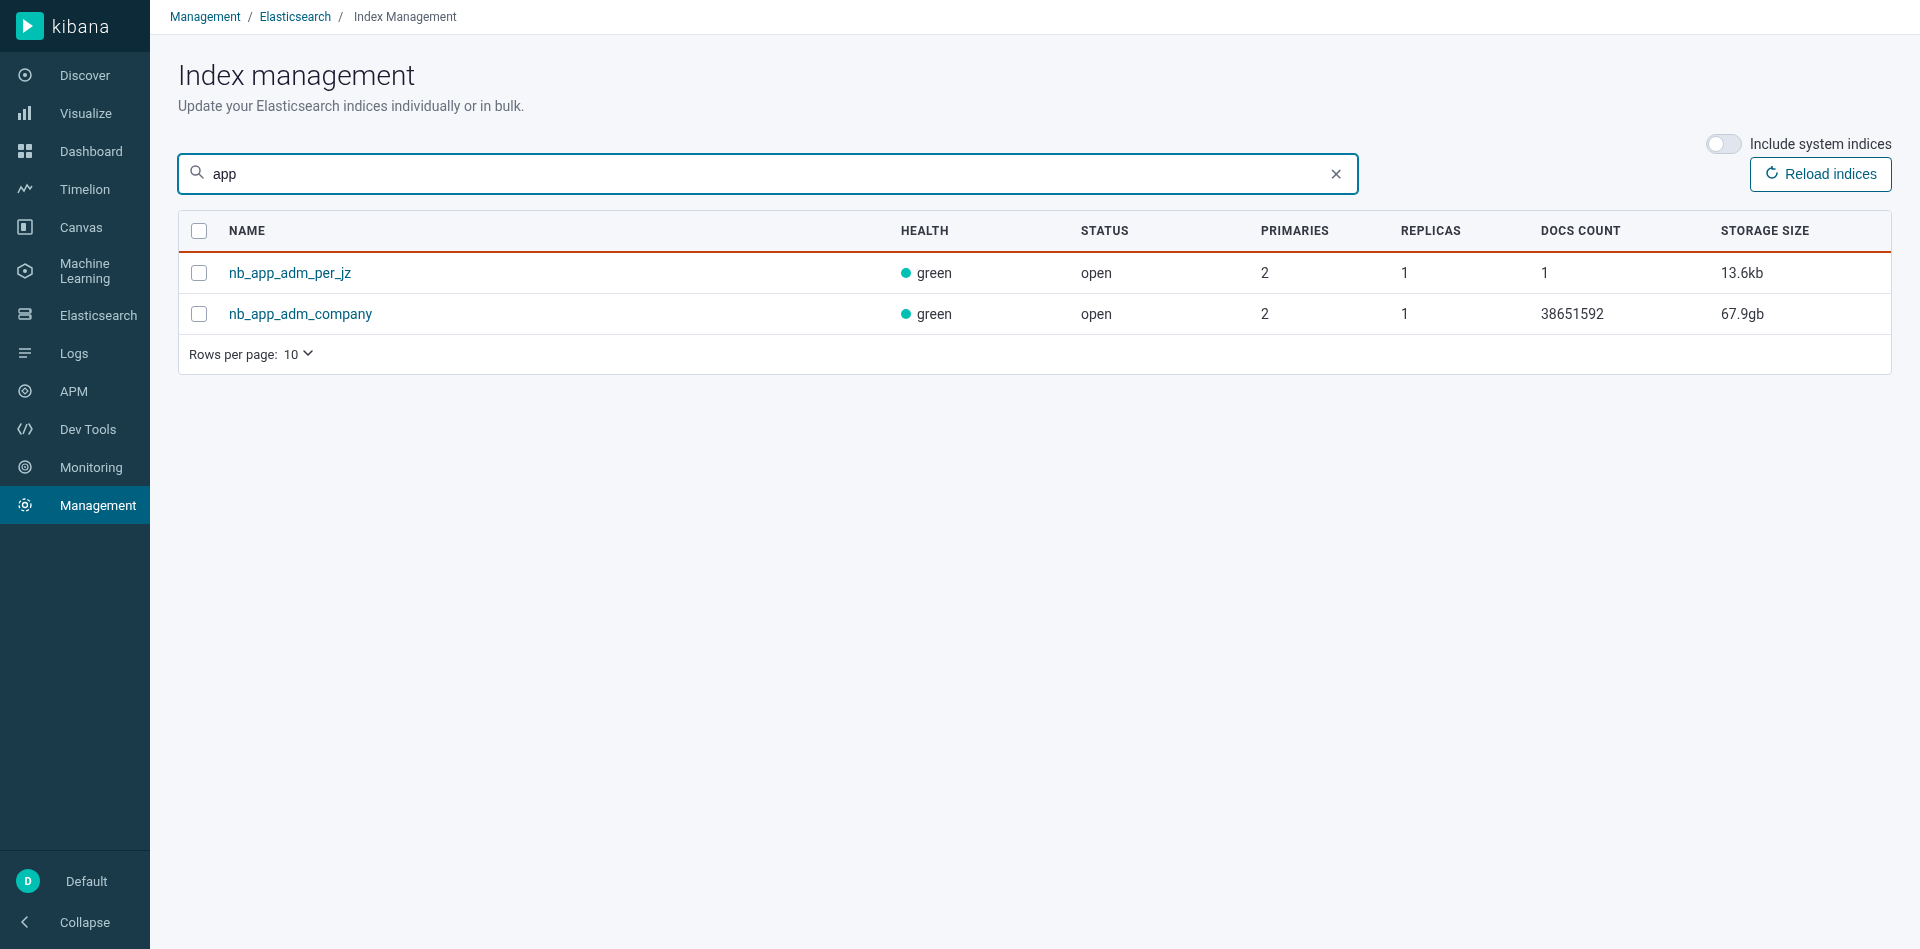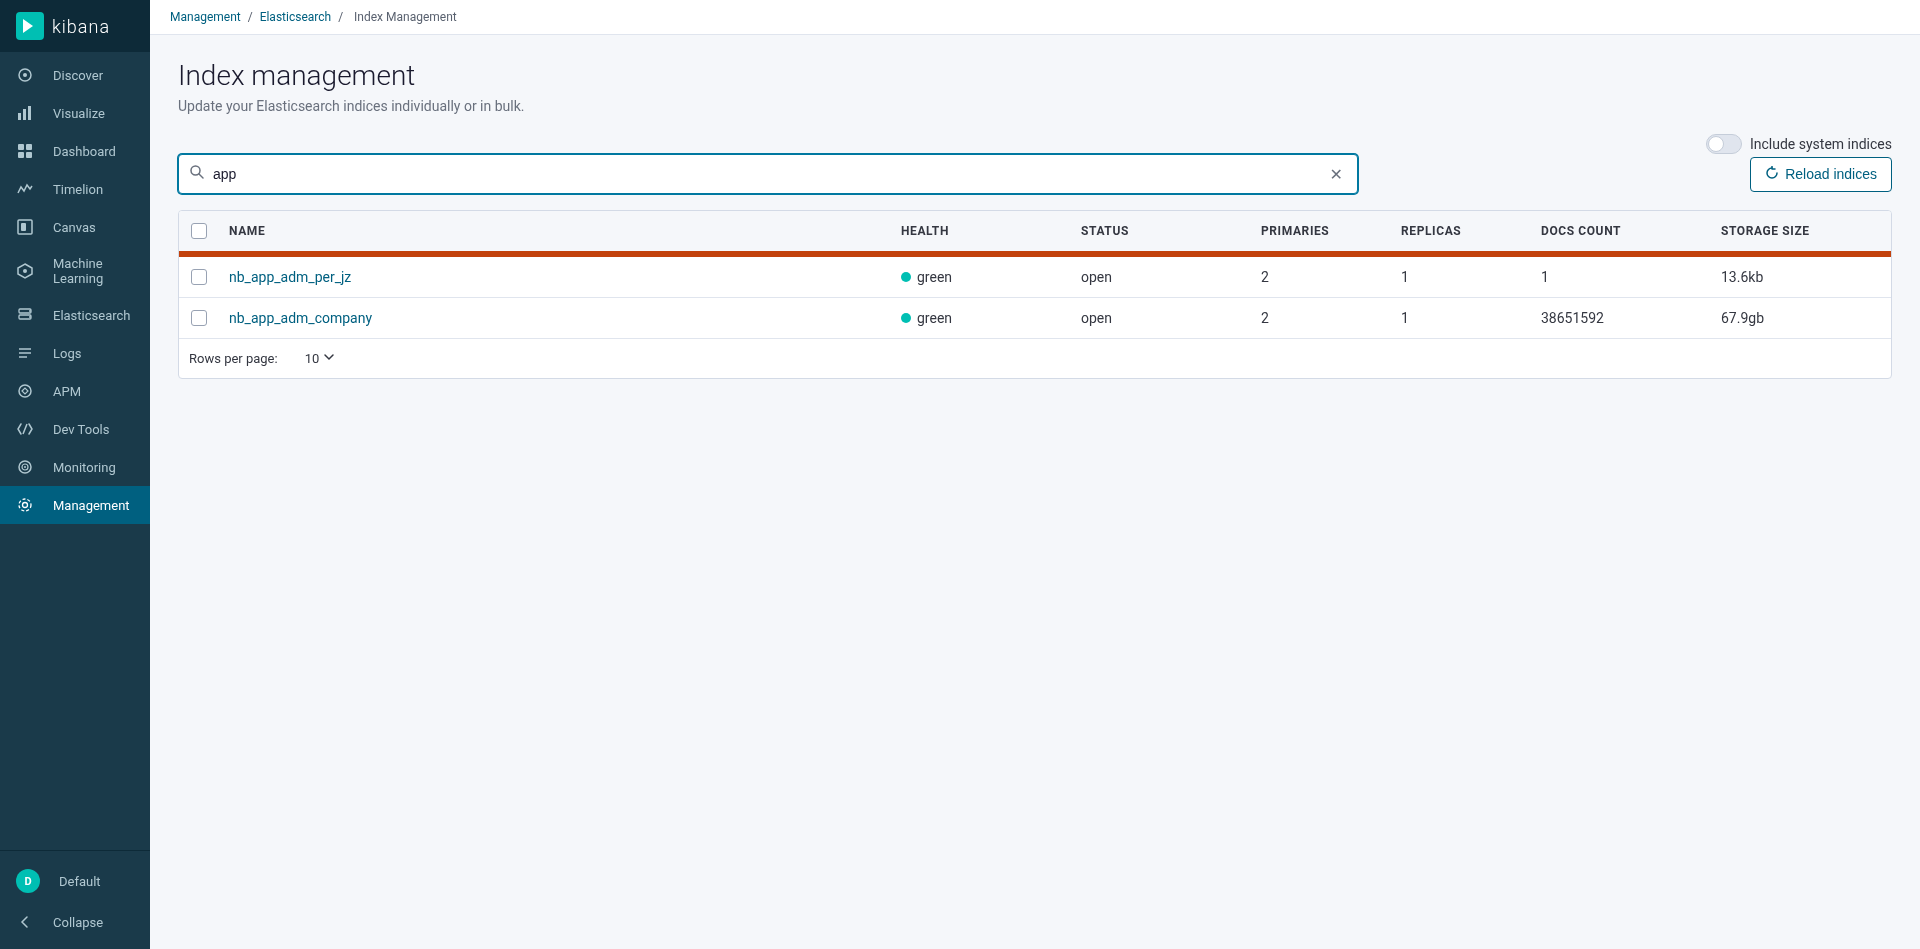--- a/index.html
+++ b/index.html
@@ -46,21 +46,21 @@
       padding-top: 4px;
     }
     .nav-item {
       display: flex;
       align-items: center;
       padding: 10px 16px;
       cursor: pointer;
       color: #b0c7d0;
       text-decoration: none;
       transition: background 0.15s;
-      gap: 19px;
+      gap: 26px;
       font-size: 13px;
     }
     .nav-item.active { background: #006080; color: #fff; }
     .nav-item .icon { width: 18px; height: 18px; flex-shrink: 0; display: flex; align-items: center; justify-content: center; font-size: 15px; }
     .nav-bottom {
       border-top: 1px solid #0d2a38;
       padding: 8px 0;
     }
     .nav-bottom .nav-item { font-size: 13px; }
     .user-avatar {
@@ -173,21 +173,21 @@
     #index-table {
       background: #fff;
       border: 1px solid #d3dae6;
       border-radius: 4px;
       overflow: hidden;
     }
     .table-header-row {
       display: grid;
       grid-template-columns: 40px 1fr 180px 180px 140px 140px 180px 180px;
       background: #f5f7fa;
-      border-bottom: 6px solid #c2410c;
+      border-bottom: 2px solid #c2410c;
       font-size: 12px;
       font-weight: 700;
       color: #343741;
       text-transform: uppercase;
       letter-spacing: 0.05em;
     }
     .table-header-row .th {
       padding: 12px 10px;
       display: flex;
       align-items: center;
@@ -210,21 +210,21 @@
     .rows-per-page {
       padding: 12px 10px;
       font-size: 13px;
       color: #343741;
       display: flex;
       align-items: center;
       gap: 6px;
     }
     .rows-per-page .dropdown-trigger {
       display: flex; align-items: center; gap: 4px;
-      cursor: pointer; color: #343741; margin-left: 21px;
+      cursor: pointer; color: #343741;
     }
   </style>
 </head>
 <body>
 
 <nav id="sidebar">
   <div id="sidebar-logo">
     <div class="logo-icon">
       <svg width="18" height="18" viewBox="0 0 18 18">
           <path d="M2 2 L12 9 L2 16 Z" fill="white"></path>

